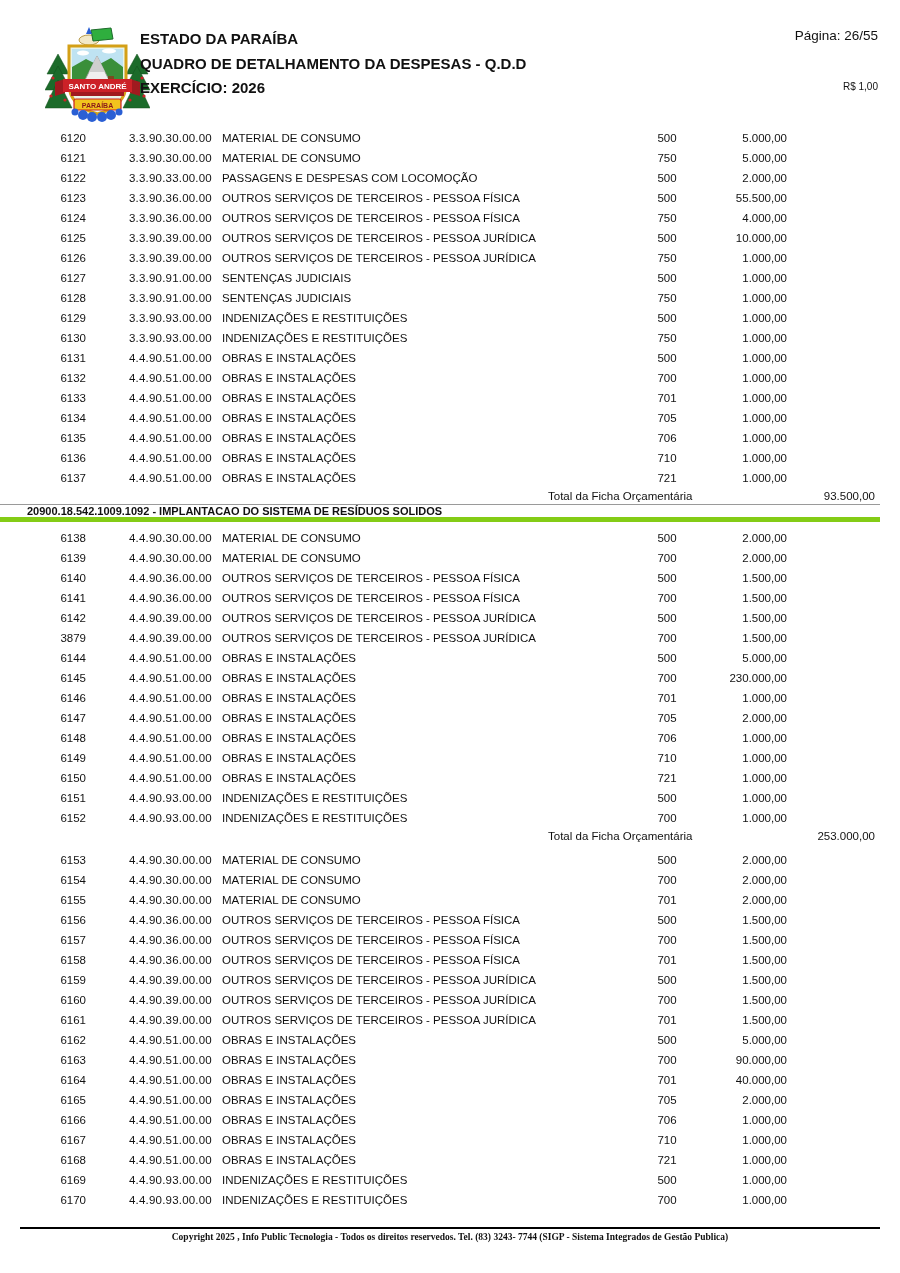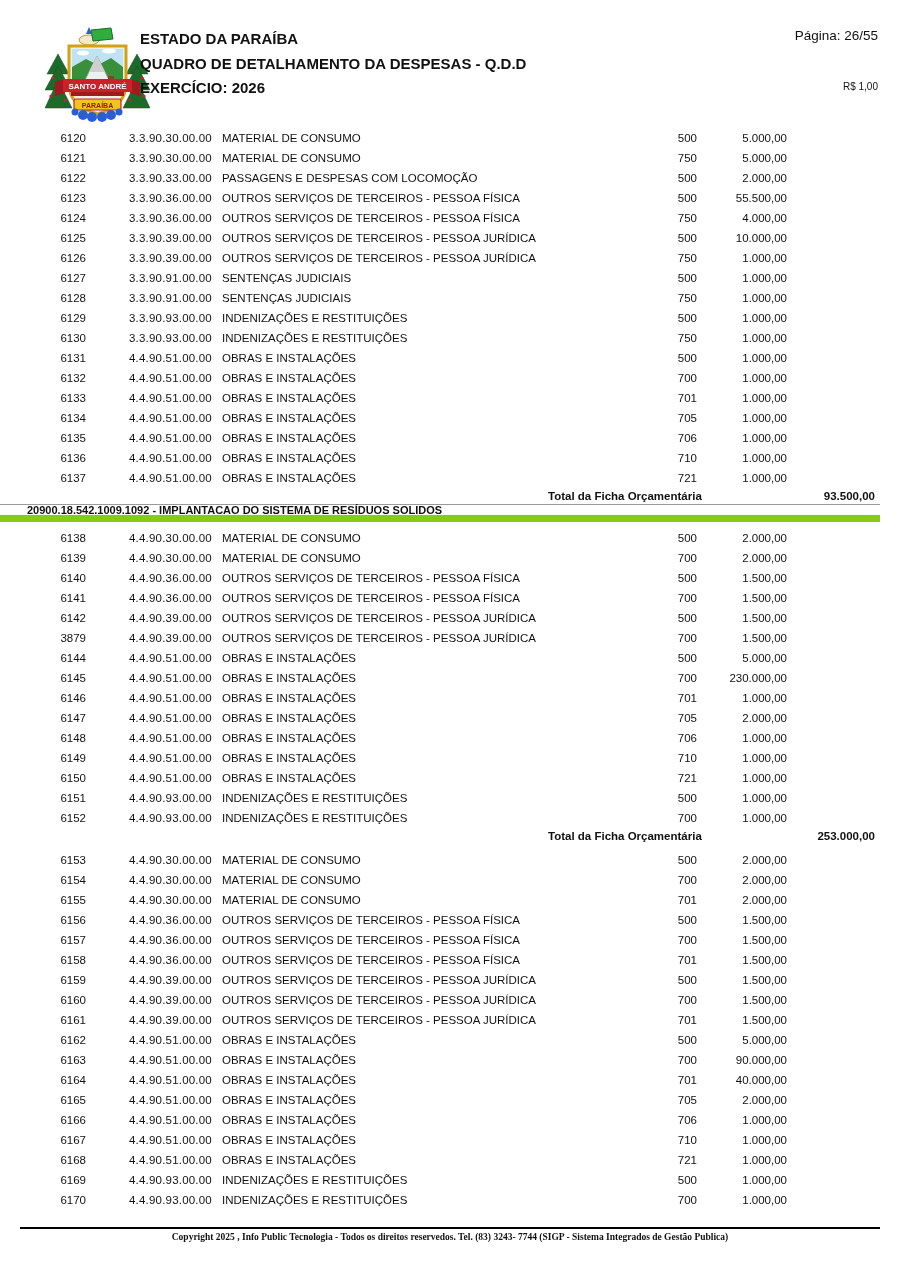--- a/index.html
+++ b/index.html
@@ -21,33 +21,33 @@
   }
   .hdr-right { position:absolute; right:22px; top:28px; text-align:right; }
   .page-label { font-size:13.5px; line-height:16px; }
   .currency-unit { font-size:10px; line-height:16px; position:absolute; right:0; top:51px; white-space:nowrap; }
   
   .tbl { position:relative; width:900px; }
   .row { display:flex; height:20px; align-items:center; font-size:11.5px; }
   .c-num   { width:100px; text-align:right; padding-right:14px; }
   .c-code  { width:118px; padding-left:29px; letter-spacing:0.2px; }
   .c-desc  { flex:1; padding-left:4px; white-space:nowrap; overflow:hidden; }
-  .c-fund  { width:60px; text-align:right; }
+  .c-fund  { width:60px; text-align:center; }
   .c-val   { width:90px; text-align:right; }
   .c-sp    { width:113px; }
   .total-row {
     display:flex; height:16px; align-items:center;
     justify-content:space-between;
     padding-left:548px; padding-right:25px;
-    font-weight:bold; font-size:11.5px;
+    font-weight:normal; font-size:11.5px;
   }
   .section-band {
     height:18px; display:flex; align-items:center;
     margin:0 20px 0 0;
-    border-top:1px solid #9a9a9a; border-bottom:7px solid #84cc16;
+    border-top:1px solid #9a9a9a; border-bottom:5px solid #84cc16;
     font-weight:bold; font-size:11px;
     padding-left:27px; white-space:nowrap;
   }
   .band-gap { height:6px; }
   
   .footer { position:absolute; left:0; right:0; top:1227px; }
   .footer-rule { margin:0 20px; border-top:2.5px solid #000; }
   .footer-text {
     margin-top:3px; text-align:center;
     font-family:"Liberation Serif", serif; font-weight:bold; font-size:9.5px;

